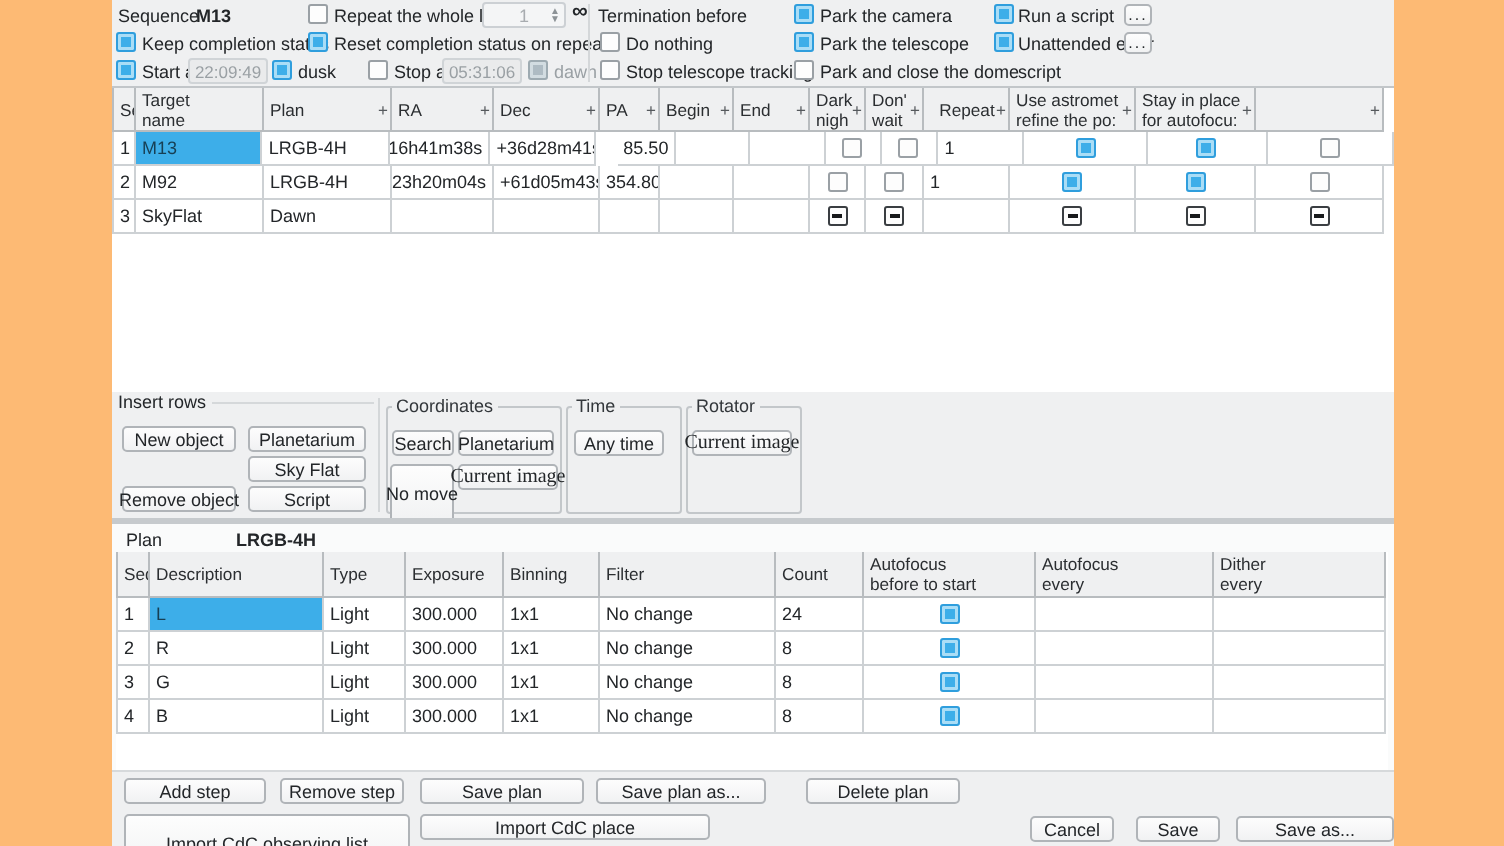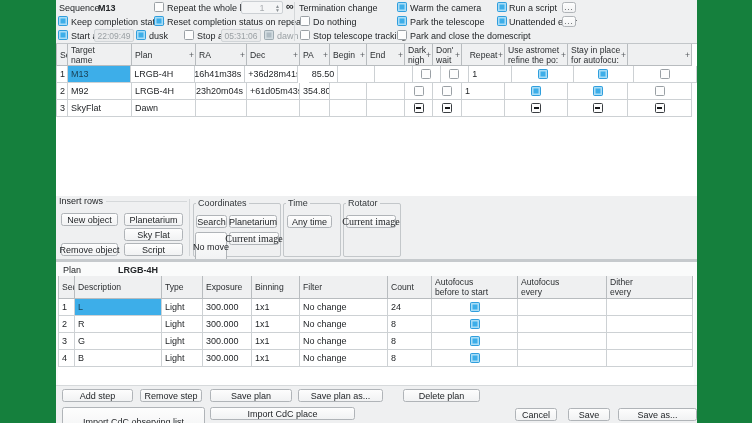--- a/index.html
+++ b/index.html
@@ -1,16 +1,16 @@
 <!DOCTYPE html>
 <html><head>
 <meta charset="utf-8">
 <style>
   html,body{margin:0;padding:0;background:#000;}
-  .stage{position:relative;width:752px;height:423px;background:#15803d;overflow:hidden;
+  .stage{position:relative;width:752px;height:423px;background:#fdba74;overflow:hidden;
          font-family:"Liberation Sans",sans-serif;-webkit-font-smoothing:antialiased;}
   .app{position:absolute;left:56px;top:0;width:641px;height:423px;background:#eff0f1;color:#232629;font-size:9px;}
   .abs{position:absolute;}
   .lbl{position:absolute;white-space:nowrap;line-height:11px;font-size:9px;color:#232629;}
   .bold{font-weight:bold;}
   .gray{color:#9aa0a4;}
   
   .cb{position:absolute;width:10px;height:10px;box-sizing:border-box;border:1px solid #9aa0a5;background:#fdfdfd;border-radius:1.5px;}
   .cb-checked{background:#3daee9;border-color:#2f9edd;box-shadow:inset 0 0 0 1.5px #aaddf6;}
   .cb-checked-disabled{background:#aebbc3;border-color:#9daab1;box-shadow:inset 0 0 0 1.5px #d2dce1;}
@@ -79,28 +79,28 @@
       <span class="cb cb-checked" style="left:80px;top:30px;"></span>
       <span class="lbl" style="left:93px;top:31px;">dusk</span>
       <span class="cb cb-unchecked" style="left:128px;top:30px;"></span>
       <span class="lbl" style="left:141px;top:31px;">Stop at</span>
       <span class="field" style="left:165px;top:29px;width:40px;height:13px;">05:31:06</span>
       <span class="cb cb-checked-disabled" style="left:208px;top:30px;"></span>
       <span class="lbl gray" style="left:221px;top:31px;">dawn</span>
 
       <span class="vsep" style="left:238px;top:2px;height:39px;"></span>
 
-      <span class="lbl" style="left:243px;top:3px;">Termination change</span>
+      <span class="lbl" style="left:243px;top:3px;">Termination before</span>
       <span class="cb cb-unchecked" style="left:244px;top:16px;"></span>
       <span class="lbl" style="left:257px;top:17px;">Do nothing</span>
       <span class="cb cb-unchecked" style="left:244px;top:30px;"></span>
       <span class="lbl" style="left:257px;top:31px;">Stop telescope tracking</span>
 
       <span class="cb cb-checked" style="left:341px;top:2px;"></span>
-      <span class="lbl" style="left:354px;top:3px;">Warm the camera</span>
+      <span class="lbl" style="left:354px;top:3px;">Park the camera</span>
       <span class="cb cb-checked" style="left:341px;top:16px;"></span>
       <span class="lbl" style="left:354px;top:17px;">Park the telescope</span>
       <span class="cb cb-unchecked" style="left:341px;top:30px;"></span>
       <span class="lbl" style="left:354px;top:31px;">Park and close the dome</span>
 
       <span class="cb cb-checked" style="left:441px;top:2px;"></span>
       <span class="lbl" style="left:453px;top:3px;">Run a script</span>
       <span class="btn dots" style="left:506px;top:2px;width:14px;height:11px;">...</span>
       <span class="cb cb-checked" style="left:441px;top:16px;"></span>
       <span class="lbl" style="left:453px;top:17px;">Unattended error</span>

